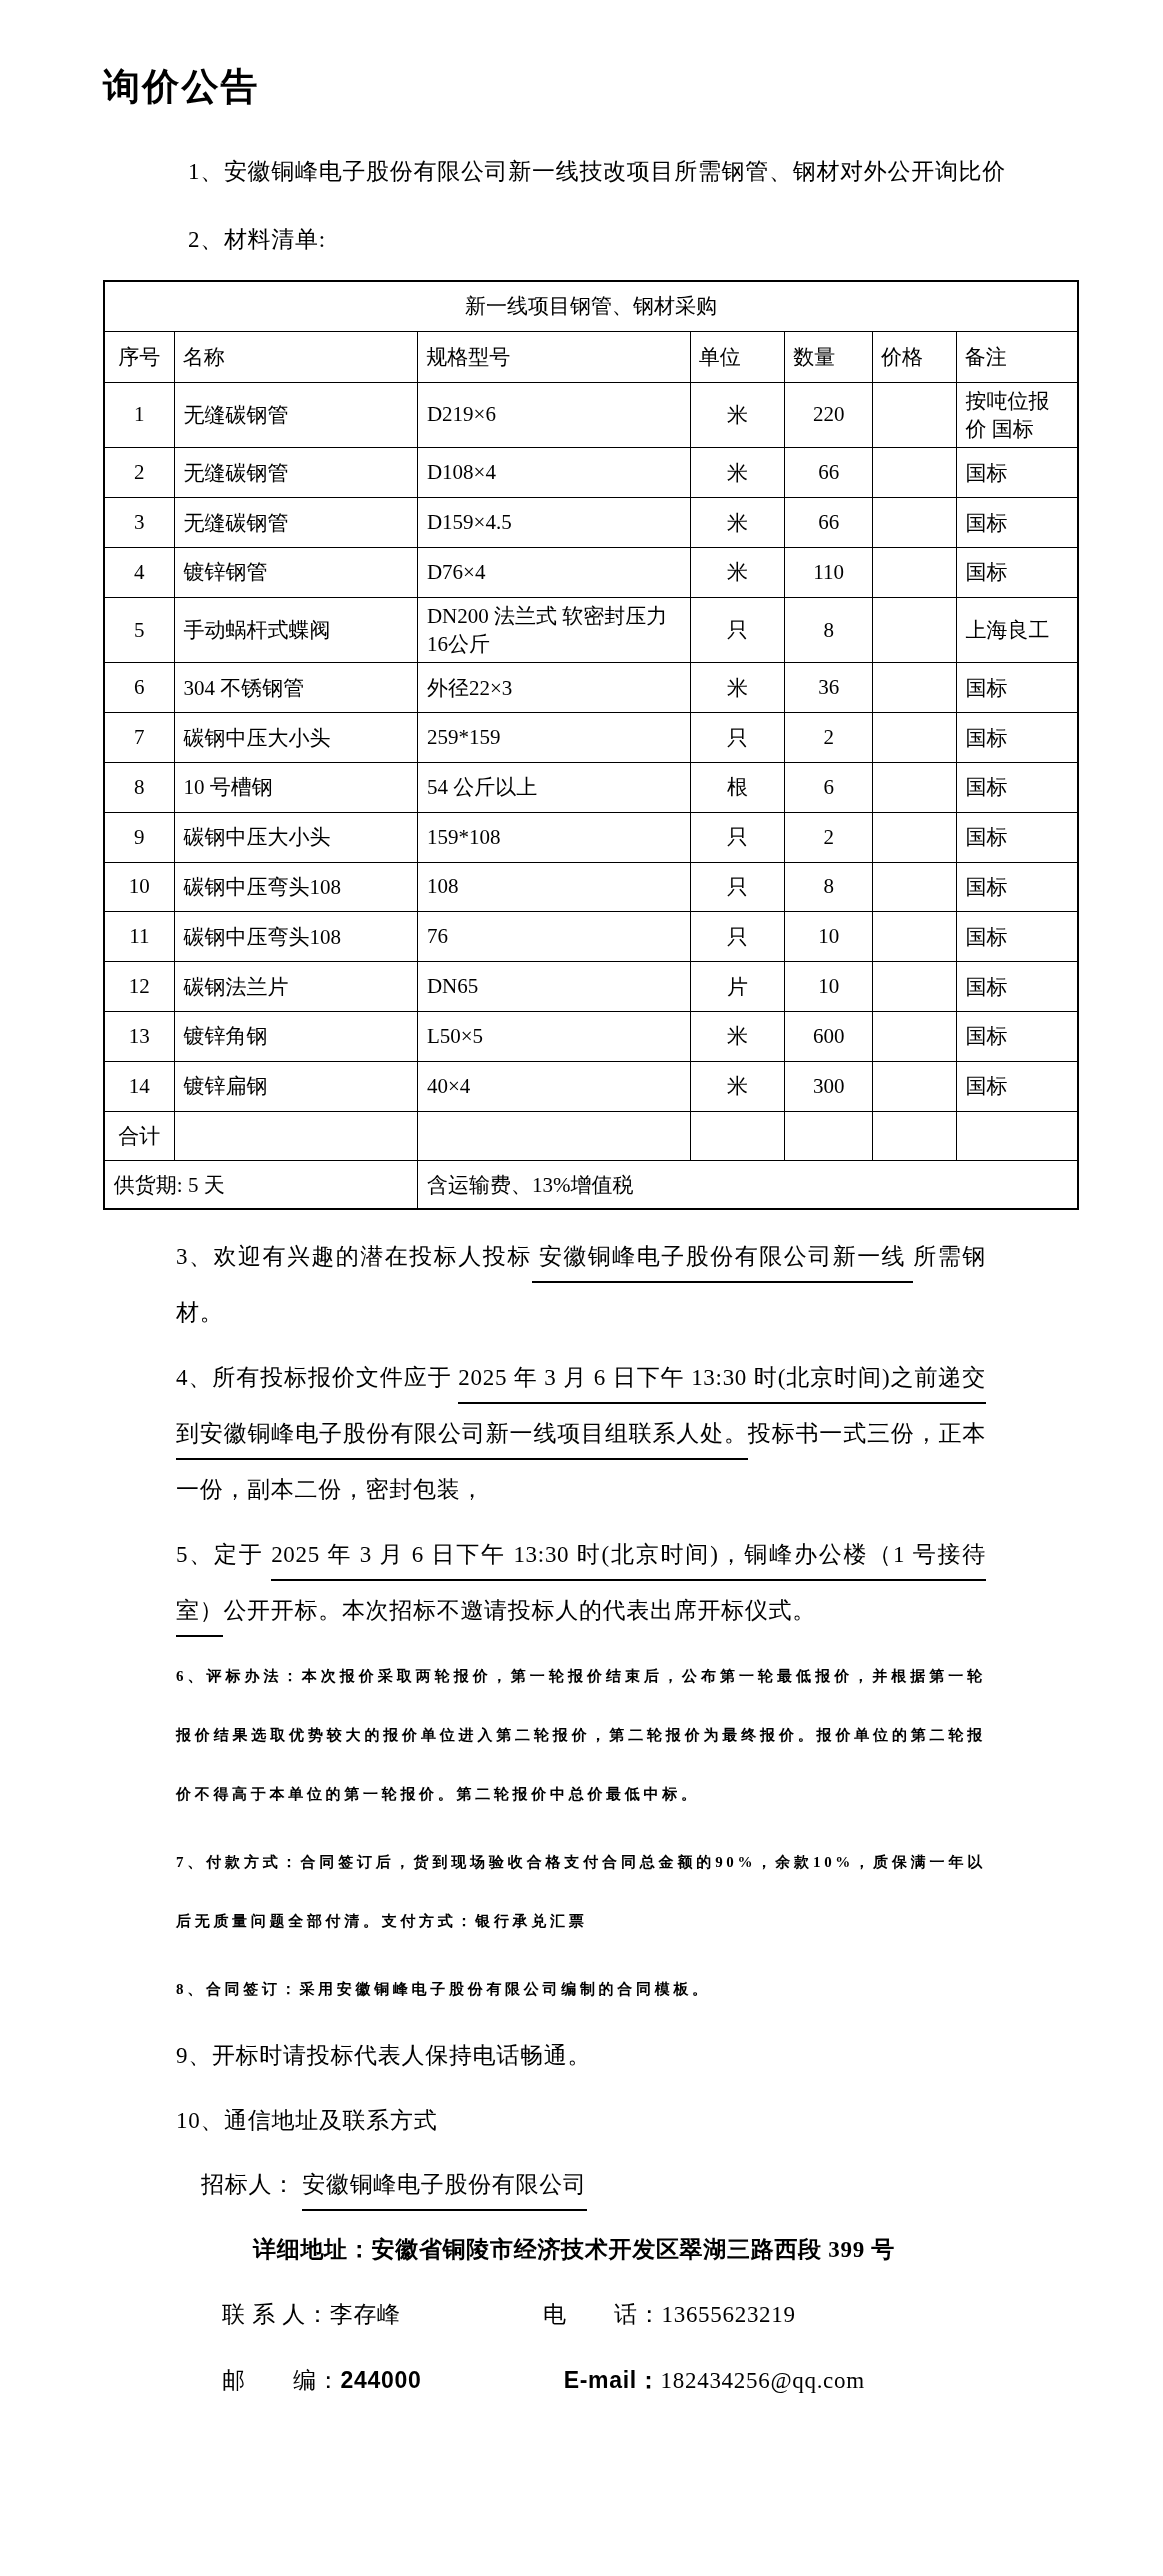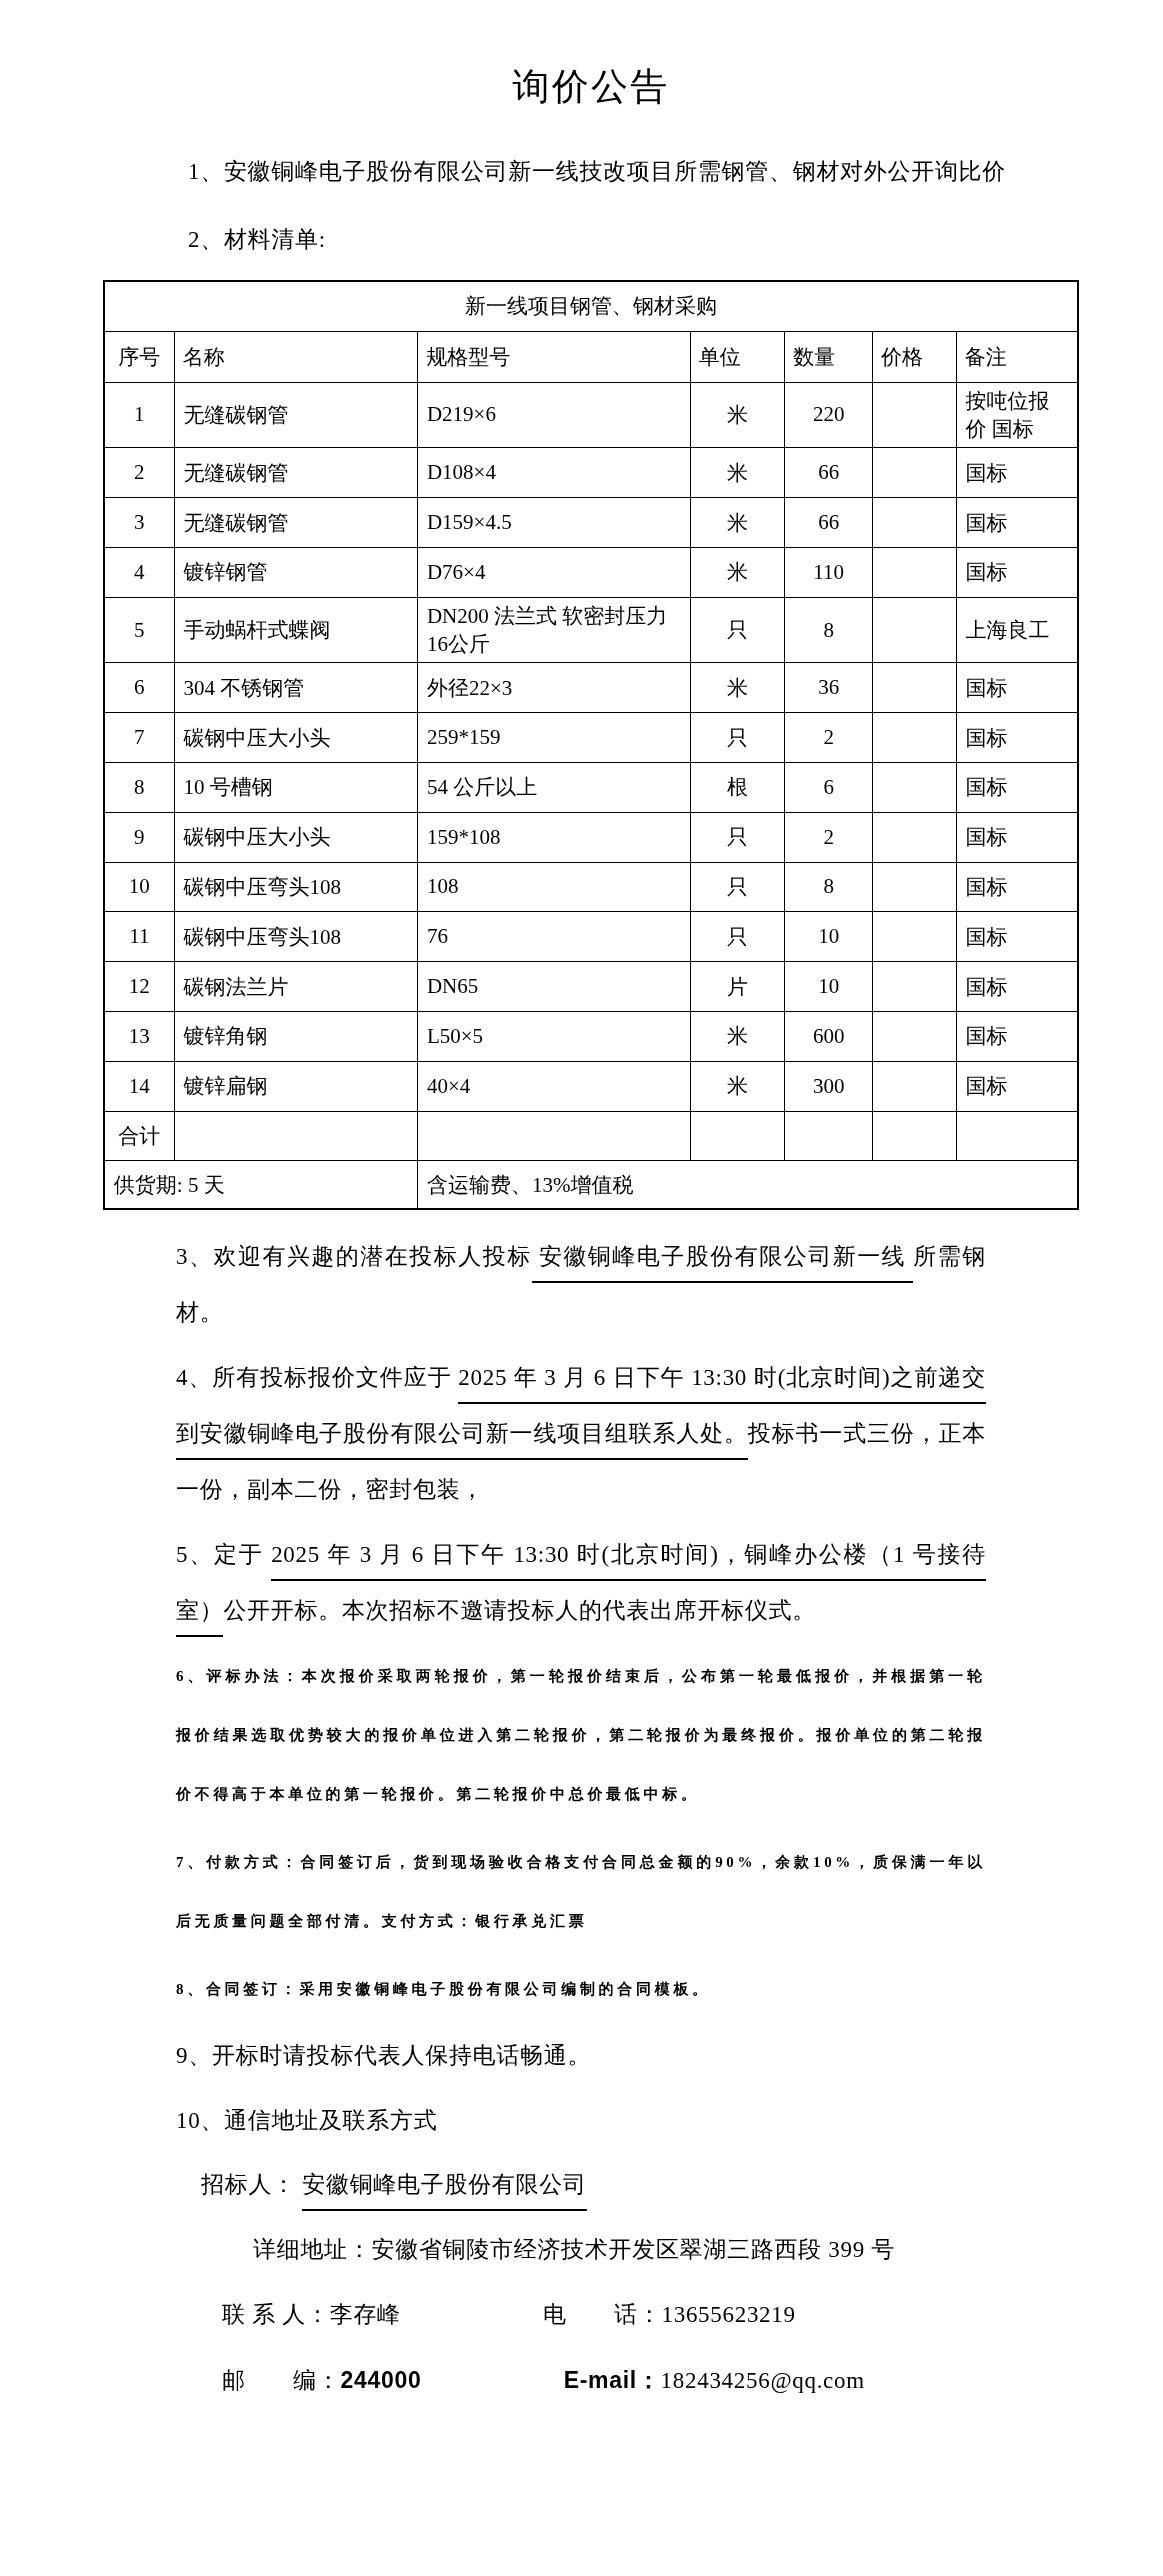--- a/index.html
+++ b/index.html
@@ -10,22 +10,21 @@
     overflow: hidden; position: relative;
   }
   .page {
     position: absolute; top: 0; left: 0;
     width: 1163px; height: 2576px;
     box-sizing: border-box;
     padding: 37px 84px 0 103px;
   }
   h1.doc-title {
     margin: 25px 0 32px 0;
-    text-align: center;
-    font-size: 37px; font-weight: 400;
+    font-size: 37px; font-weight: 700;
     letter-spacing: 2.2px;
   }
   .intro-block { margin: 0 93px 0 73px; }
   .intro-line {
     margin: 12px; font-size: 23px; letter-spacing: 0.7px;
     line-height: 56px; white-space: nowrap;
   }
   table.materials {
     width: 100%; border-collapse: collapse;
     border: 2.2px solid #000; margin-top: 10.3px;
@@ -60,21 +59,21 @@
     font-size: 15px; letter-spacing: 3.7px;
     line-height: 59px;
   }
   .para .u { border-bottom: 2.2px solid #000; padding-bottom: 12px; }
   .para .seg-b {
     font-family: "Liberation Sans", "DejaVu Sans", sans-serif;
     font-weight: 700;
     margin-top: 16px;
   }
   .para.ind-a { margin-left: 98px; margin-right: 29px; }
-  .para.ind-b { margin-left: 150px; margin-right: 29px; }
+  .para.ind-b { margin-left: 150px; margin-right: 29px; font-weight: bold; }
   .para.ind-c { margin-left: 119px; margin-right: 29px; white-space: nowrap; }
 </style>
 </head>
 <body>
 
 <div class="page">
 
   <h1 class="doc-title">询价公告</h1>
 
   <div class="intro-block">

